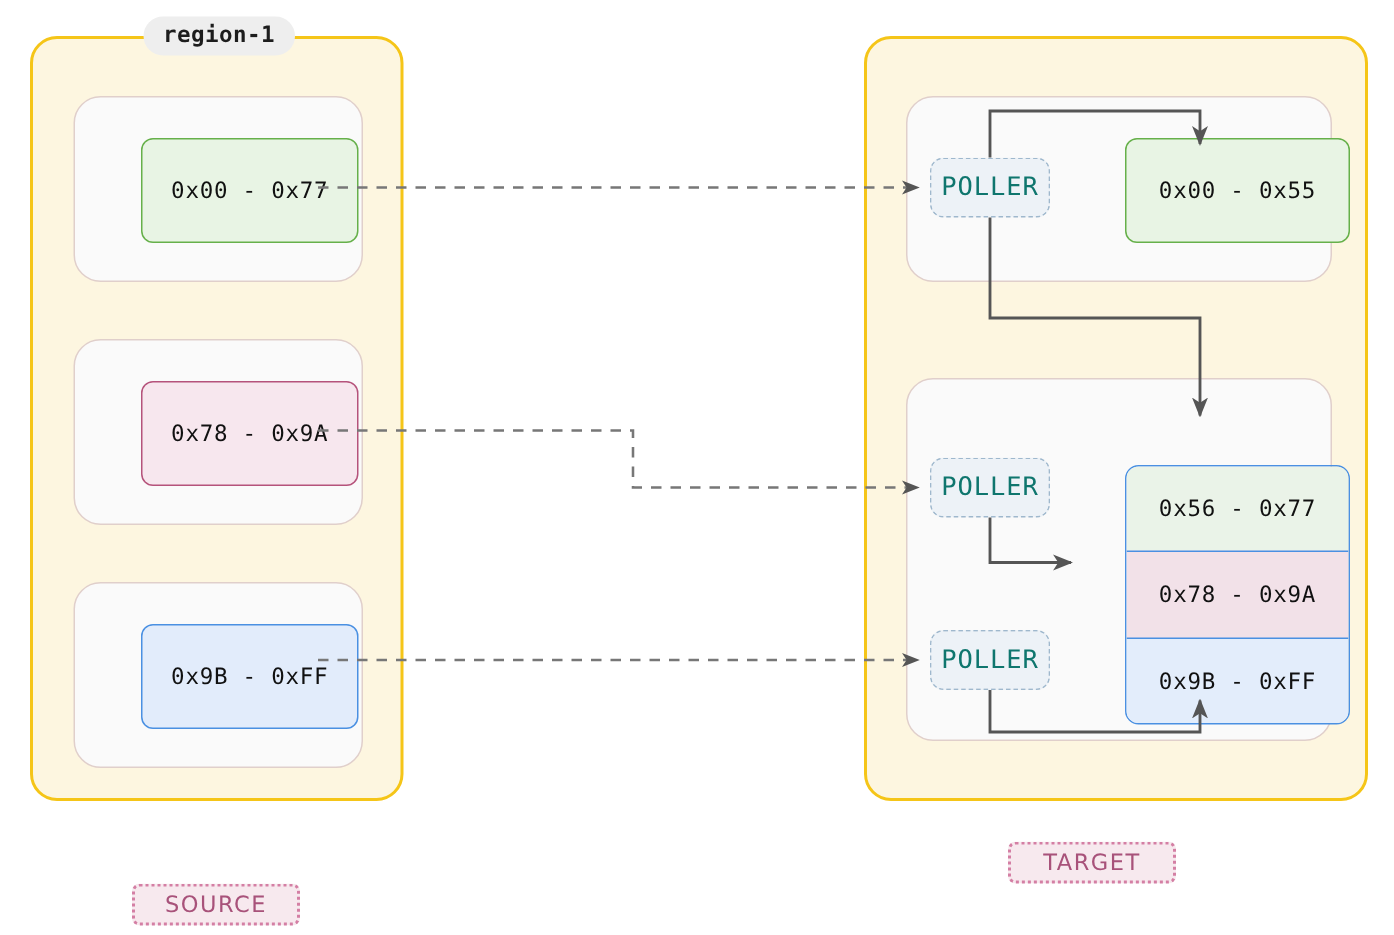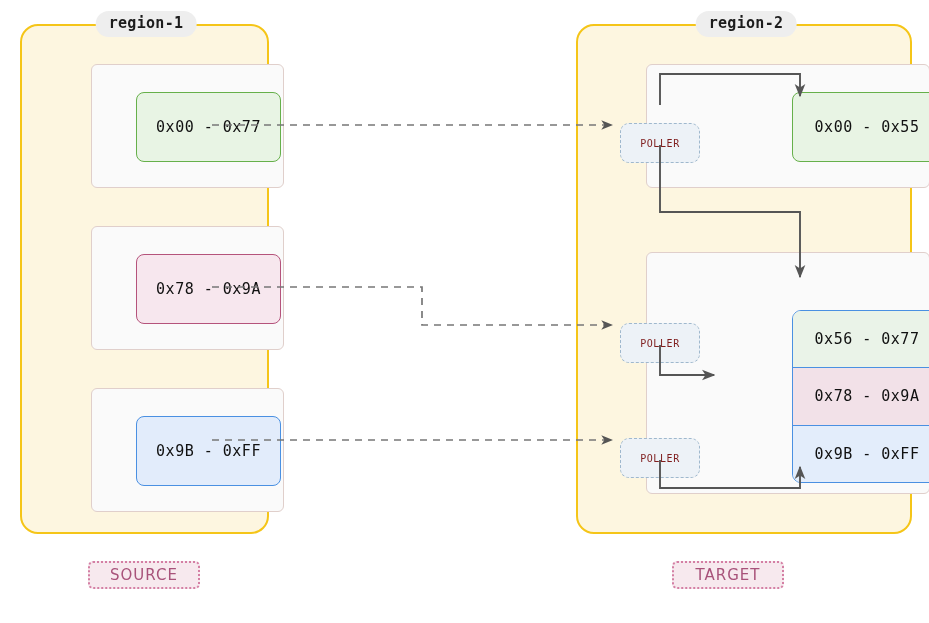--- a/index.html
+++ b/index.html
@@ -50,22 +50,21 @@
   }
   #region-1 .region-label { left: 124px; }
   #region-2 .region-label { left: 168px; }
 
   
   .card {
     position: absolute;
     box-sizing: border-box;
     background: #fafafa;
     border: 1.4px solid #e0cfcb;
-    border-radius: 6px;
-    margin-left: 42px;
+    border-radius: 18px;
   }
 
   
   #r1-card-1 { left: 27px;  top: 38px;  width: 193px; height: 124px; }
   #r1-card-2 { left: 27px;  top: 200px; width: 193px; height: 124px; }
   #r1-card-3 { left: 27px;  top: 362px; width: 193px; height: 124px; }
 
   
   #r2-card-1 { left: 26px;  top: 38px;  width: 284px; height: 124px; }
   #r2-card-2 { left: 26px;  top: 226px; width: 284px; height: 242px; }
@@ -125,25 +124,24 @@
     position: absolute;
     box-sizing: border-box;
     display: flex;
     align-items: center;
     justify-content: center;
     width: 80px;
     height: 40px;
     background: #edf2f7;
     border: 1.6px dashed #9fb8cd;
     border-radius: 9px;
-    font-size: 10px;
-    color: #7f1d1d;
+    font-size: 17px;
+    color: #0f766e;
     letter-spacing: 0.6px;
     white-space: nowrap;
-    margin-top: 18px;
   }
   #poller-1 { left: 620px; top: 105px; }
   #poller-2 { left: 620px; top: 305px; }
   #poller-3 { left: 620px; top: 420px; }
 
   
   .badge {
     position: absolute;
     box-sizing: border-box;
     display: flex;
@@ -151,21 +149,21 @@
     justify-content: center;
     background: #f7e9ee;
     border: 2px dotted #d47fa4;
     border-radius: 5px;
     color: #a8527a;
     font-size: 15px;
     letter-spacing: 1px;
     white-space: nowrap;
     font-family: "DejaVu Sans", "Liberation Sans", sans-serif;
   }
-  #badge-source { left: 88px;  top: 561px; width: 112px; height: 28px; }
+  #badge-source { left: 88px;  top: 589px; width: 112px; height: 28px; }
   #badge-target { left: 672px; top: 561px; width: 112px; height: 28px; }
 
   
   .edges {
     position: absolute;
     left: 0; top: 0;
     width: 929px;
     height: 623px;
     pointer-events: none;
   }
@@ -196,21 +194,20 @@
     <div class="card" id="r1-card-2">
       <div class="range-box range-pink" id="r1-range-2">0x78 - 0x9A</div>
     </div>
 
     <div class="card" id="r1-card-3">
       <div class="range-box range-blue" id="r1-range-3">0x9B - 0xFF</div>
     </div>
   </div>
 
   <div class="region" id="region-2">
-    <div class="region-label">region-2</div>
 
     <div class="card" id="r2-card-1">
       <div class="range-box range-green" id="r2-range-1">0x00 - 0x55</div>
     </div>
 
     <div class="card" id="r2-card-2">
       <div class="stack">
         <div class="stack-row seg-green">0x56 - 0x77</div>
         <div class="stack-row seg-pink">0x78 - 0x9A</div>
         <div class="stack-row seg-blue">0x9B - 0xFF</div>

